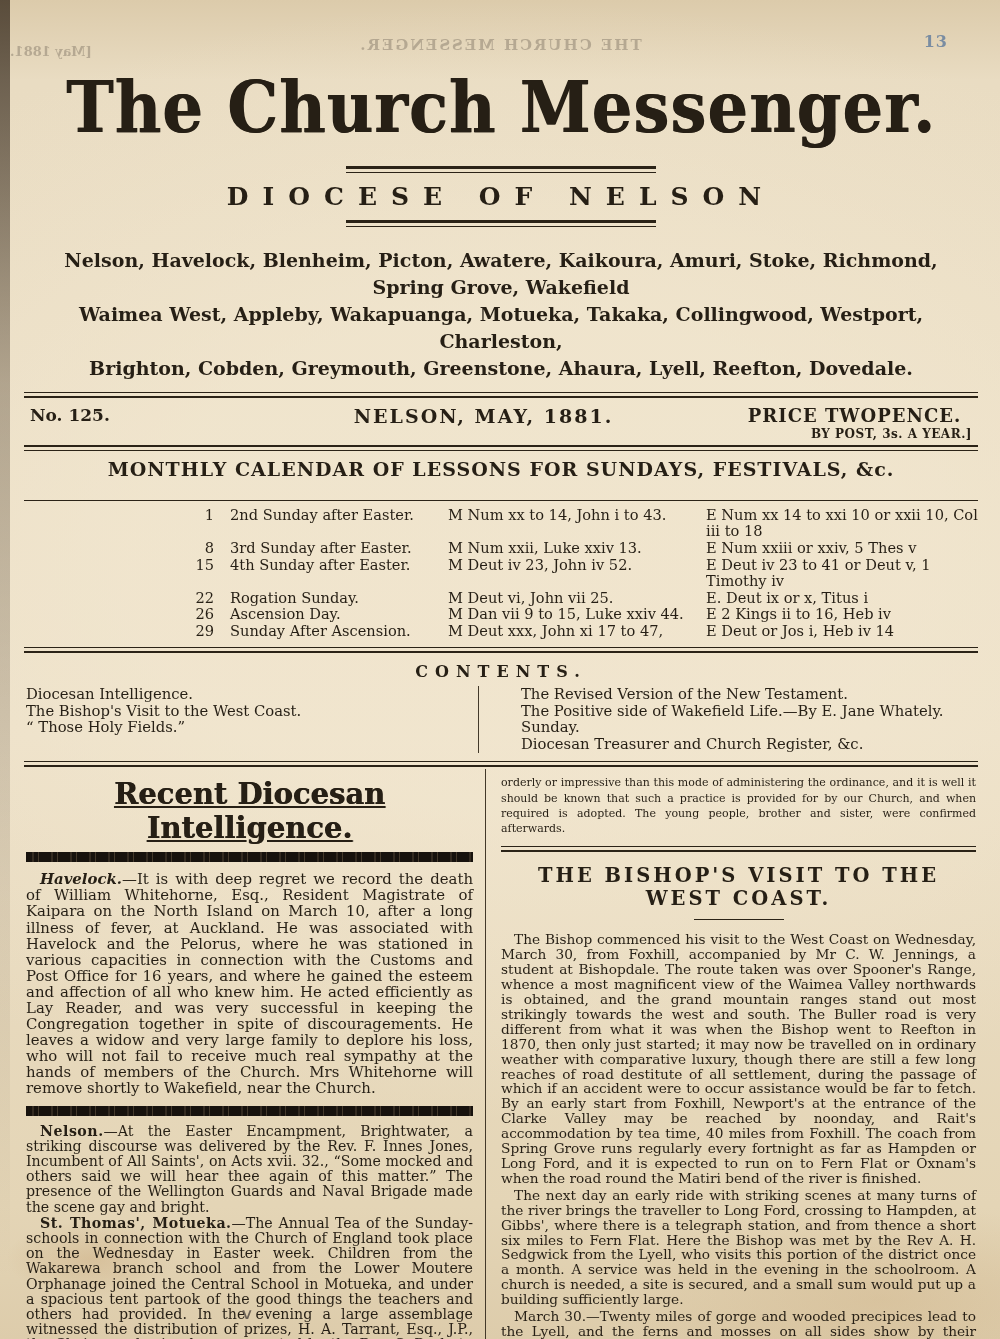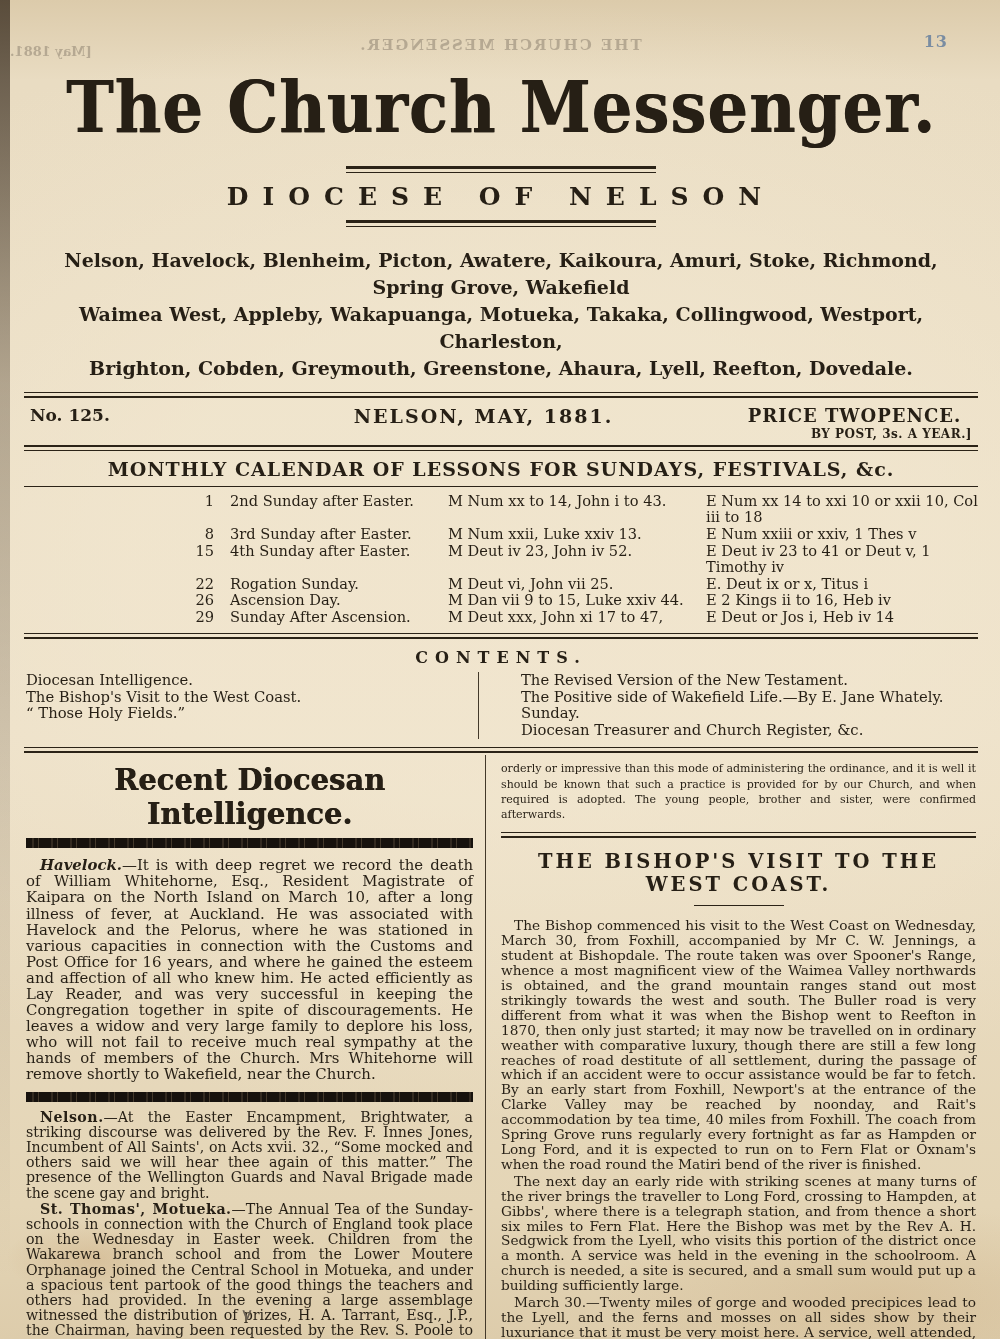--- a/index.html
+++ b/index.html
@@ -32,38 +32,38 @@
   .diocese{text-align:center;font-size:25px;font-weight:bold;letter-spacing:14px;margin:9px 0 9px 0;}
   .towns{text-align:center;font-weight:bold;font-size:19px;line-height:1.42;margin:20px 30px 10px 30px;}
   .rule-full{border-top:1px solid #2b2317;border-bottom:2px solid #2b2317;height:3px;margin:0;}
   .rule-full-b{border-top:2px solid #2b2317;border-bottom:1px solid #2b2317;height:3px;margin:0;}
   .issue-row{display:flex;align-items:flex-start;padding:7px 6px 4px 6px;}
   .issue-no{font-weight:bold;font-size:17px;width:200px;}
   .issue-center{flex:1;text-align:center;font-weight:bold;font-size:19px;letter-spacing:2px;}
   .issue-right{width:235px;text-align:center;}
   .issue-price{font-weight:bold;font-size:18px;letter-spacing:1px;}
   .issue-post{font-weight:bold;font-size:12px;letter-spacing:.5px;margin-top:1px;text-align:right;}
-  .cal-title{text-align:center;font-weight:bold;font-size:19px;letter-spacing:1px;margin:7px 0 6px 0;}
+  .cal-title{text-align:center;font-weight:bold;font-size:19px;letter-spacing:1px;margin:7px 0 20px 0;}
   .rule-thin{border-top:1px solid #2b2317;height:0;}
   .calendar{padding:6px 0 7px 150px;font-size:14.6px;}
   .cal-row{display:flex;line-height:16.6px;}
   .cal-day{width:40px;text-align:right;padding-right:16px;}
   .cal-name{width:218px;}
   .cal-m{width:258px;}
   .cal-e{flex:1;}
   .contents{padding:5px 0 8px 0;}
   .contents-title{text-align:center;font-weight:bold;font-size:16px;letter-spacing:7px;margin:4px 0 5px 0;}
   .contents-cols{display:flex;}
   .contents-left{width:452px;padding-left:2px;}
   .contents-right{flex:1;border-left:1.5px solid #43392a;padding-left:42px;}
   .contents-item{font-size:14.8px;line-height:16.9px;}
   .columns{display:flex;margin-top:2px;}
   .col-left{width:447px;padding:6px 12px 0 2px;}
   .col-right{flex:1;border-left:1.5px solid #43392a;padding:4px 2px 0 15px;}
-  .recent-heading{text-align:center;font-size:29px;margin:2px 0 7px 0;}
+  .recent-heading{text-align:center;font-size:29px;margin:2px 0 7px 0;text-decoration:underline;}
   .band{height:10px;margin:0 0 9px 0;
     background:repeating-linear-gradient(90deg,#17120d 0 6px,#342b21 6px 8px,#17120d 8px 12px,#453a2c 12px 13px,#17120d 13px 19px);}
   .band2{margin:9px 0 8px 0;}
   .article{margin:0 0 1px 0;font-size:14.9px;line-height:16.1px;text-align:justify;text-indent:14px;}
   .article .lead-italic{font-style:italic;font-weight:bold;}
   .article .lead-bold{font-weight:bold;letter-spacing:.5px;}
   .tight{font-size:14.2px;line-height:15.2px;}
   .continuation{font-size:11px;line-height:15.3px;text-align:justify;margin:2px 0 10px 0;}
   .bishop-rule{margin-bottom:12px;}
   .bishop-heading{text-align:center;font-weight:bold;font-size:19.5px;letter-spacing:3px;margin:10px 0 9px 0;}
@@ -113,21 +113,21 @@
     <div class="cal-row">
       <span class="cal-day">1</span>
       <span class="cal-name">2nd Sunday after Easter.</span>
       <span class="cal-m">M Num xx to 14, John i to 43.</span>
       <span class="cal-e">E Num xx 14 to xxi 10 or xxii 10, Col iii to 18</span>
     </div>
     <div class="cal-row">
       <span class="cal-day">8</span>
       <span class="cal-name">3rd Sunday after Easter.</span>
       <span class="cal-m">M Num xxii, Luke xxiv 13.</span>
-      <span class="cal-e">E Num xxiii or xxiv, 1 Thes v</span>
+      <span class="cal-e">E Num xxiii or xxiv, 5 Thes v</span>
     </div>
     <div class="cal-row">
       <span class="cal-day">15</span>
       <span class="cal-name">4th Sunday after Easter.</span>
       <span class="cal-m">M Deut iv 23, John iv 52.</span>
       <span class="cal-e">E Deut iv 23 to 41 or Deut v, 1 Timothy iv</span>
     </div>
     <div class="cal-row">
       <span class="cal-day">22</span>
       <span class="cal-name">Rogation Sunday.</span>

